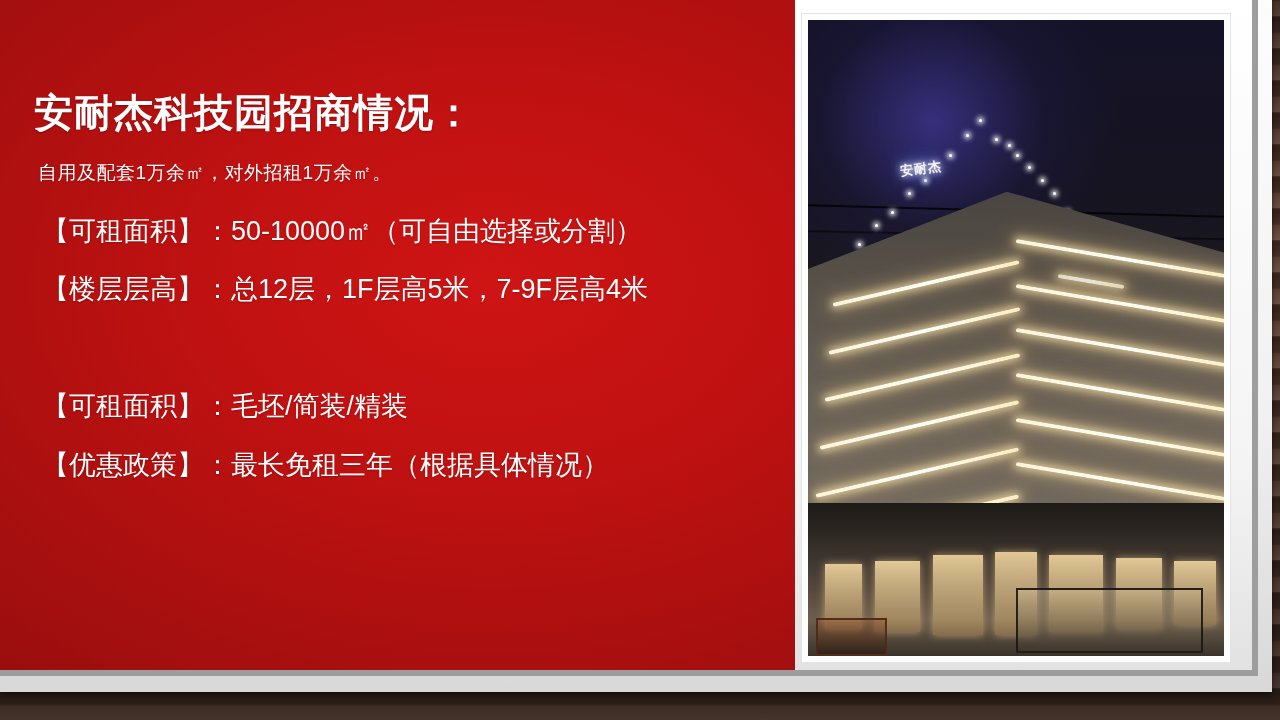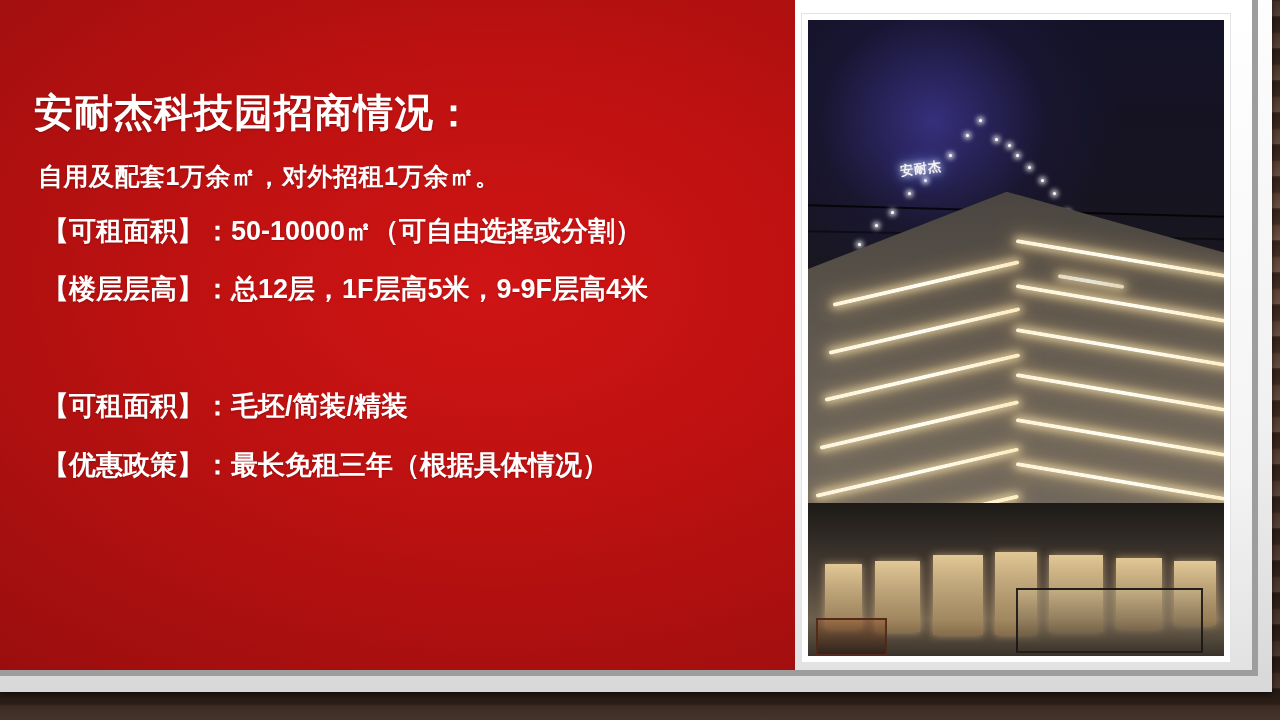--- a/index.html
+++ b/index.html
@@ -51,27 +51,27 @@
     padding:8px;color:#fff;
   }
   #headline{
     position:absolute;left:34px;top:86px;
     font-size:39px;font-weight:bold;letter-spacing:1px;
     white-space:nowrap;
     text-shadow:0 1px 2px rgba(0,0,0,.28);
   }
   #subhead{
     position:absolute;left:38px;top:160px;
-    font-size:25px;font-weight:bold;letter-spacing:.5px;
+    font-size:19px;font-weight:normal;letter-spacing:.5px;
     white-space:nowrap;
     text-shadow:0 1px 2px rgba(0,0,0,.25);
   }
   .bullet-line{
     position:absolute;left:42px;
-    font-size:27px;font-weight:700;letter-spacing:0px;
+    font-size:27px;font-weight:400;letter-spacing:0px;
     white-space:nowrap;line-height:1;
     text-shadow:0 1px 2px rgba(0,0,0,.22);
   }
   .bullet-line.indented{left:258px;}
 
   
   #photo-wrap{
     position:absolute;left:802px;top:14px;width:428px;height:648px;
     background:#ffffff;
     padding:6px;
@@ -148,21 +148,21 @@
           <div id="text-block">
 
             <div id="headline">安耐杰科技园招商情况：</div>
 
             <div id="subhead">
               <span>自用及配套1万余㎡</span><span>，对外招租1万余㎡。</span>
             </div>
 
             <div class="bullet-line" style="top:218px">【可租面积】：50-10000㎡（可自由选择或分割）</div>
 
-            <div class="bullet-line" style="top:276px">【楼层层高】：总12层，1F层高5米，9-9F层高4米</div>
+            <div class="bullet-line" style="top:276px">【楼层层高】：总12层，1F层高5米，7-9F层高4米</div>
 
 
             <div class="bullet-line" style="top:393px">【可租面积】：毛坯/简装/精装</div>
 
             <div class="bullet-line" style="top:452px">【优惠政策】：最长免租三年（根据具体情况）</div>
 
 
           </div>
         </div>
 

